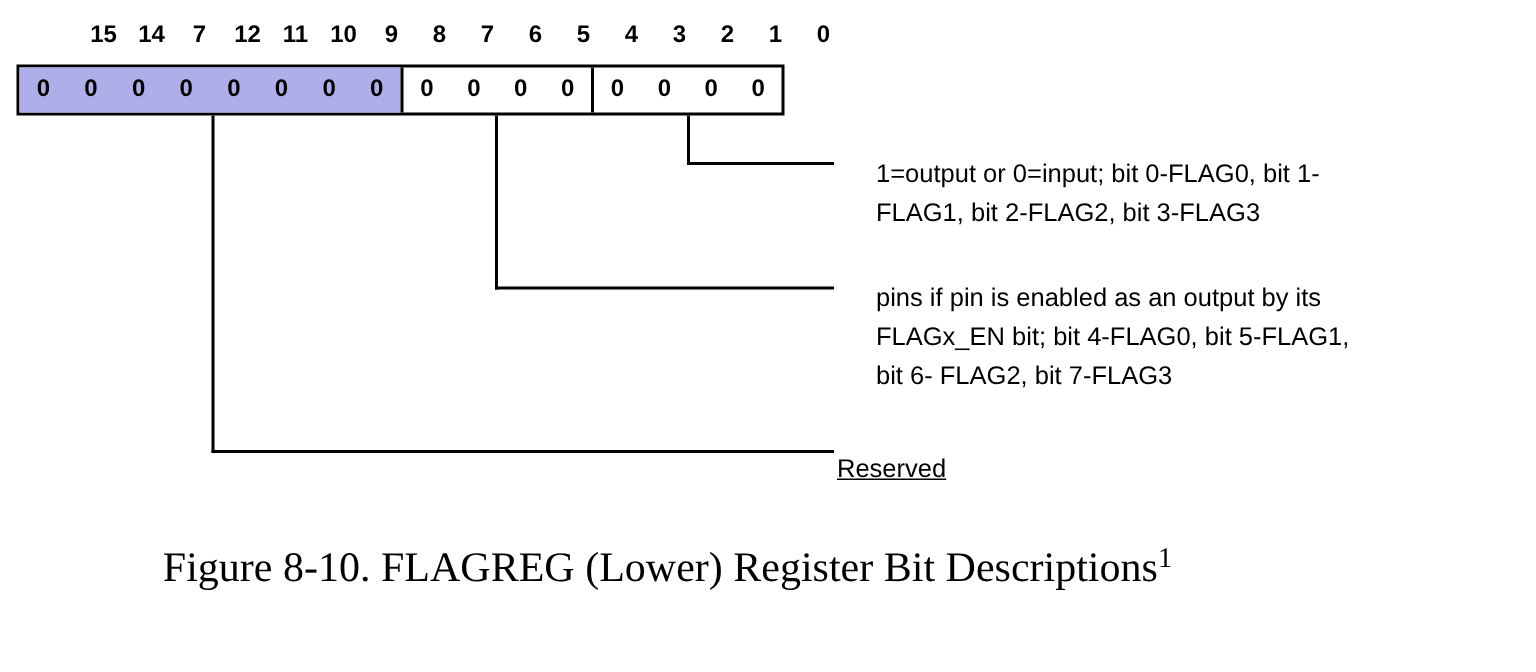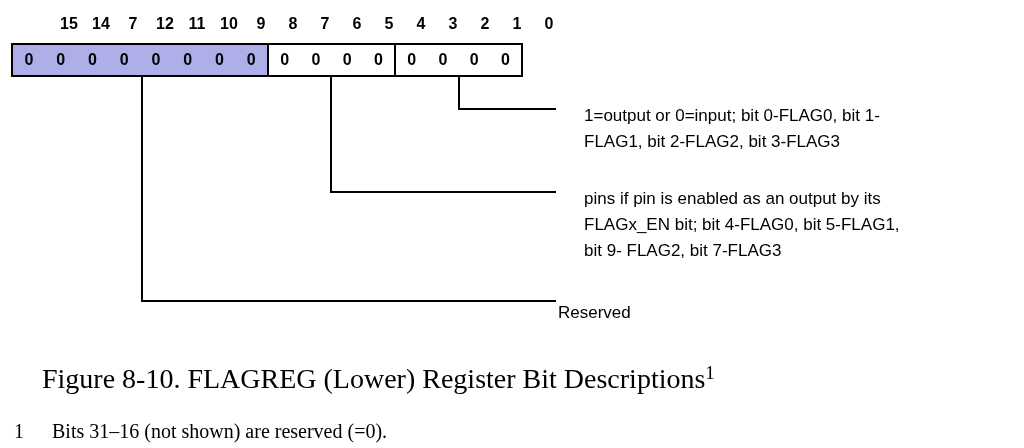--- a/index.html
+++ b/index.html
@@ -63,25 +63,25 @@
     white-space: nowrap;
   }
   .desc .term { font-weight: bold; }
   .desc .cont { margin-left: 28px; }
 
   
   .caption {
     position: absolute;
     left: 0; top: 361px;
     width: 890px;
+    text-align: center;
     font-family: "Liberation Serif", serif;
     font-size: 28px;
     line-height: 36px;
     white-space: nowrap;
-    padding-left: 42px;
   }
   .caption sup {
     font-size: 19px;
     position: relative;
     top: -9px;
     vertical-align: baseline;
   }
 
   
   .footnote {
@@ -153,24 +153,23 @@
   <div class="line" style="left:141px; top:300px; width:415px; height:2px;"></div>
 
   <div class="desc" style="left:556px; top:103px;">
     <div class="cont">1=output or 0=input; bit 0-FLAG0, bit 1-</div>
     <div class="cont">FLAG1, bit 2-FLAG2, bit 3-FLAG3</div>
   </div>
 
   <div class="desc" style="left:556px; top:186px;">
     <div class="cont">pins if pin is enabled as an output by its</div>
     <div class="cont">FLAGx_EN bit; bit 4-FLAG0, bit 5-FLAG1,</div>
-    <div class="cont">bit 9- FLAG2, bit 7-FLAG3</div>
+    <div class="cont">bit 6- FLAG2, bit 7-FLAG3</div>
   </div>
 
-  <div class="desc" style="left:558px; top:300px;">
+  <div class="desc" style="left:558px; top:300px;text-decoration:underline;">
     <div>Reserved</div>
   </div>
 
   <div class="caption"><span>Figure 8-10. FLAGREG (Lower) Register Bit Descriptions</span><sup>1</sup></div>
 
-  <div class="footnote"><span class="fn-num">1</span><span>Bits 31–16 (not shown) are reserved (=0).</span></div>
 
 </div>
 
 </body></html>

